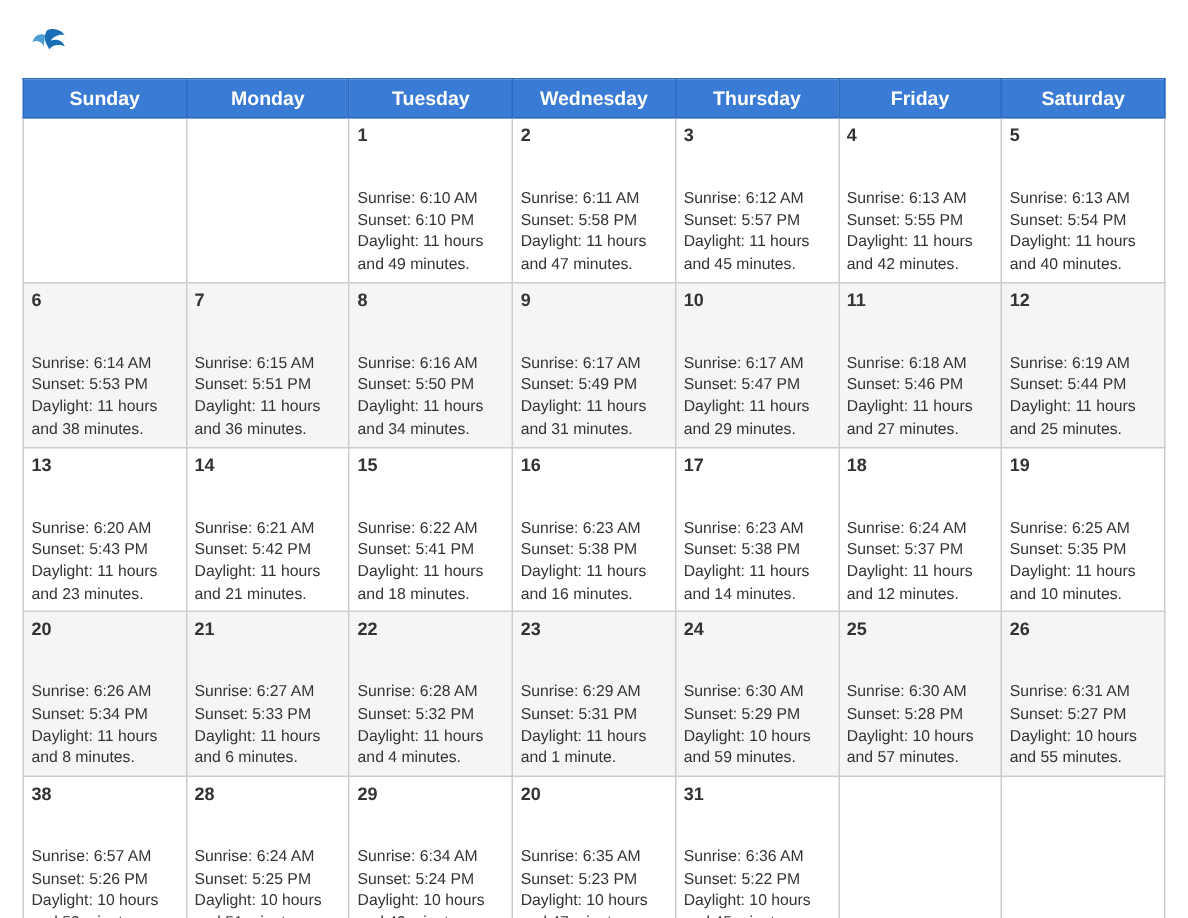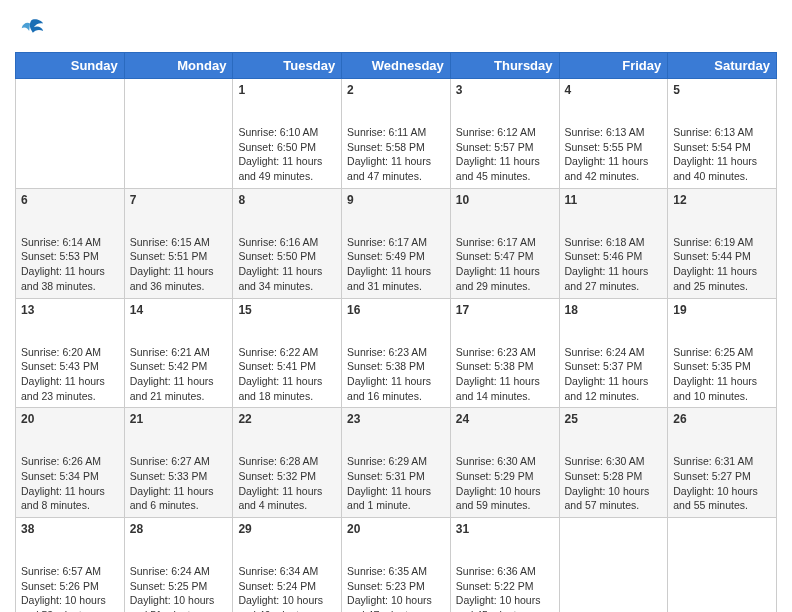--- a/index.html
+++ b/index.html
@@ -53,21 +53,21 @@
       color: #333;
     }
     .calendar {
       width: 100%;
       border-collapse: collapse;
       table-layout: fixed;
     }
     .calendar th {
       background-color: #3a7bd5;
       color: #fff;
-      text-align: right;
+      text-align: center;
       padding: 5px 6px;
       font-size: 13px;
       font-weight: bold;
       border: 1px solid #2a6abf;
     }
     .calendar td {
       vertical-align: top;
       border: 1px solid #ccc;
       padding: 4px 5px;
       font-size: 10.5px;
@@ -129,21 +129,21 @@
       </tr>
   </thead>
   <tbody id="calendar-body">
   <tr class="row-normal">
         <td class="empty-cell"></td>
         <td class="empty-cell"></td>
         <td>
           <span class="day-number">1</span>
           <div class="cell-content">
             <span>Sunrise: 6:10 AM</span><br>
-            <span>Sunset: 6:50 PM</span><br>
+            <span>Sunset: 6:10 PM</span><br>
             <span>Daylight: 11 hours and 49 minutes.</span>
           </div>
         </td>
         <td>
           <span class="day-number">2</span>
           <div class="cell-content">
             <span>Sunrise: 6:11 AM</span><br>
             <span>Sunset: 5:58 PM</span><br>
             <span>Daylight: 11 hours and 47 minutes.</span>
           </div>

